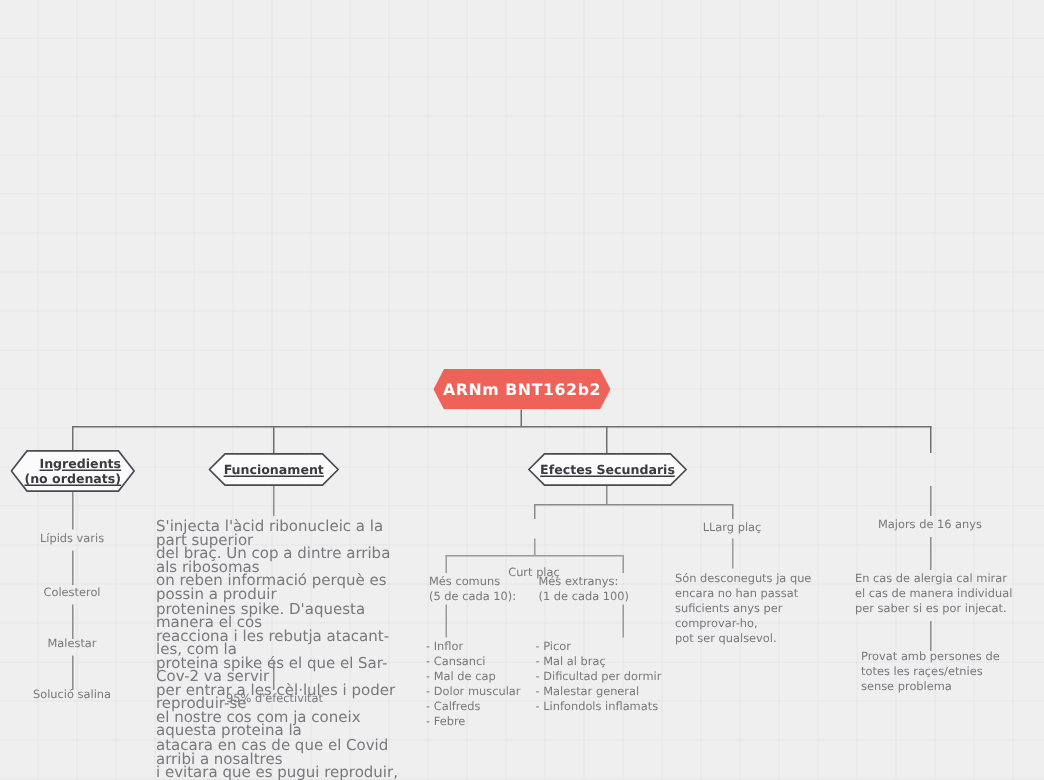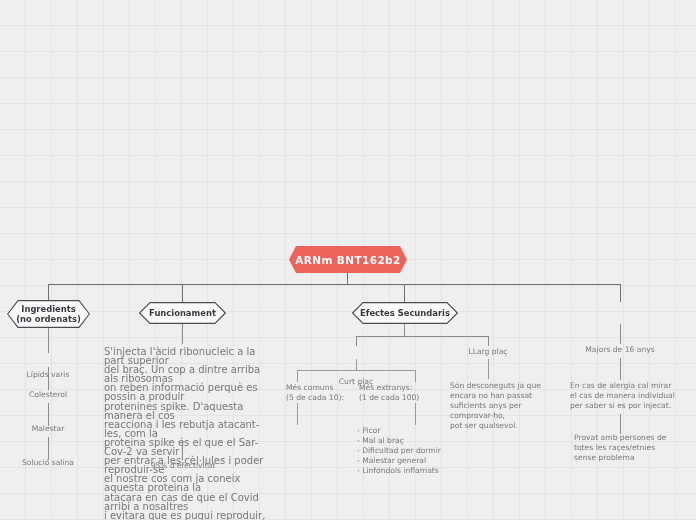--- a/index.html
+++ b/index.html
@@ -56,26 +56,27 @@
     position: absolute;
     box-sizing: border-box;
   }
   .hex-outline .hexsvg { position: absolute; left: 0; top: 0; }
   .hex-label {
     position: absolute;
     left: 0; top: 0; right: 0; bottom: 0;
     display: flex;
     align-items: center;
     justify-content: center;
-    text-align: center;
+    text-align: right;
     font-size: 8.4px;
     font-weight: bold;
     color: #3a3a42;
     line-height: 10.5px;
     white-space: pre-line;
+    text-decoration: underline;
   }
 
   
   .leaf {
     position: absolute;
     color: #78787e;
     font-size: 7.6px;
     line-height: 10px;
     white-space: pre-line;
   }
@@ -107,21 +108,21 @@
   <div class="conn v" style="left:620px; top:284px; height:18px;"></div>
 
   <div class="hex-outline" style="left:7px; top:300px; width:83px; height:28px;">
     <svg class="hexsvg" width="83" height="28" viewBox="0 0 83 28">
       <polygon points="11,0.6 72,0.6 82.4,14 72,27.4 11,27.4 0.6,14" fill="#fbfbfb" stroke="#4a4a52" stroke-width="1.1"></polygon>
     </svg>
     <div class="hex-label">Ingredients
 (no ordenats)</div>
   </div>
   <div class="conn v thin" style="left:48px; top:328px; height:25px;"></div>
-  <div class="leaf center" style="left:8px; top:370px; width:80px;">Lípids varis</div>
+  <div class="leaf center" style="left:8px; top:354px; width:80px;">Lípids varis</div>
   <div class="conn v thin" style="left:48px; top:367px; height:23px;"></div>
   <div class="leaf center" style="left:8px; top:390px; width:80px;">Colesterol</div>
   <div class="conn v thin" style="left:48px; top:403px; height:23px;"></div>
   <div class="leaf center" style="left:8px; top:424px; width:80px;">Malestar</div>
   <div class="conn v thin" style="left:48px; top:437px; height:23px;"></div>
   <div class="leaf center" style="left:5px; top:458px; width:86px;">Solució salina</div>
 
   <div class="hex-outline" style="left:139px; top:302px; width:87px; height:22px;">
     <svg class="hexsvg" width="87" height="22" viewBox="0 0 87 22">
       <polygon points="11,0.6 76,0.6 86.4,11 76,21.4 11,21.4 0.6,11" fill="#fbfbfb" stroke="#4a4a52" stroke-width="1.1"></polygon>
@@ -164,20 +165,21 @@
   <div class="conn v thin2" style="left:415px; top:370px; height:12px;"></div>
 
   <div class="leaf left" style="left:286px; top:383px; width:80px;">Més comuns
 (5 de cada 10):</div>
   <div class="leaf left" style="left:359px; top:383px; width:86px;">Més extranys:
 (1 de cada 100)</div>
 
   <div class="conn v thin2" style="left:297px; top:403px; height:22px;"></div>
   <div class="conn v thin2" style="left:415px; top:403px; height:22px;"></div>
 
+  <div class="leaf left" style="left:284px; top:426px; width:80px;"><div>- Inflor</div><div>- Cansanci</div><div>-  Mal de cap</div><div>- Dolor muscular</div><div>- Calfreds</div><div>- Febre</div></div>
   <div class="leaf left" style="left:357px; top:426px; width:92px;"><div>- Picor</div><div>- Mal al braç</div><div>- Dificultad per dormir</div><div>- Malestar general</div><div>- Linfondols inflamats</div></div>
 
   <div class="conn v thin2" style="left:488px; top:359px; height:20px;"></div>
   <div class="leaf left" style="left:450px; top:381px; width:110px;">Són desconeguts ja que
 encara no han passat
 suficients anys per
 comprovar-ho,
 pot ser qualsevol.</div>
 
   <div class="conn v thin" style="left:620px; top:324px; height:20px;"></div>

